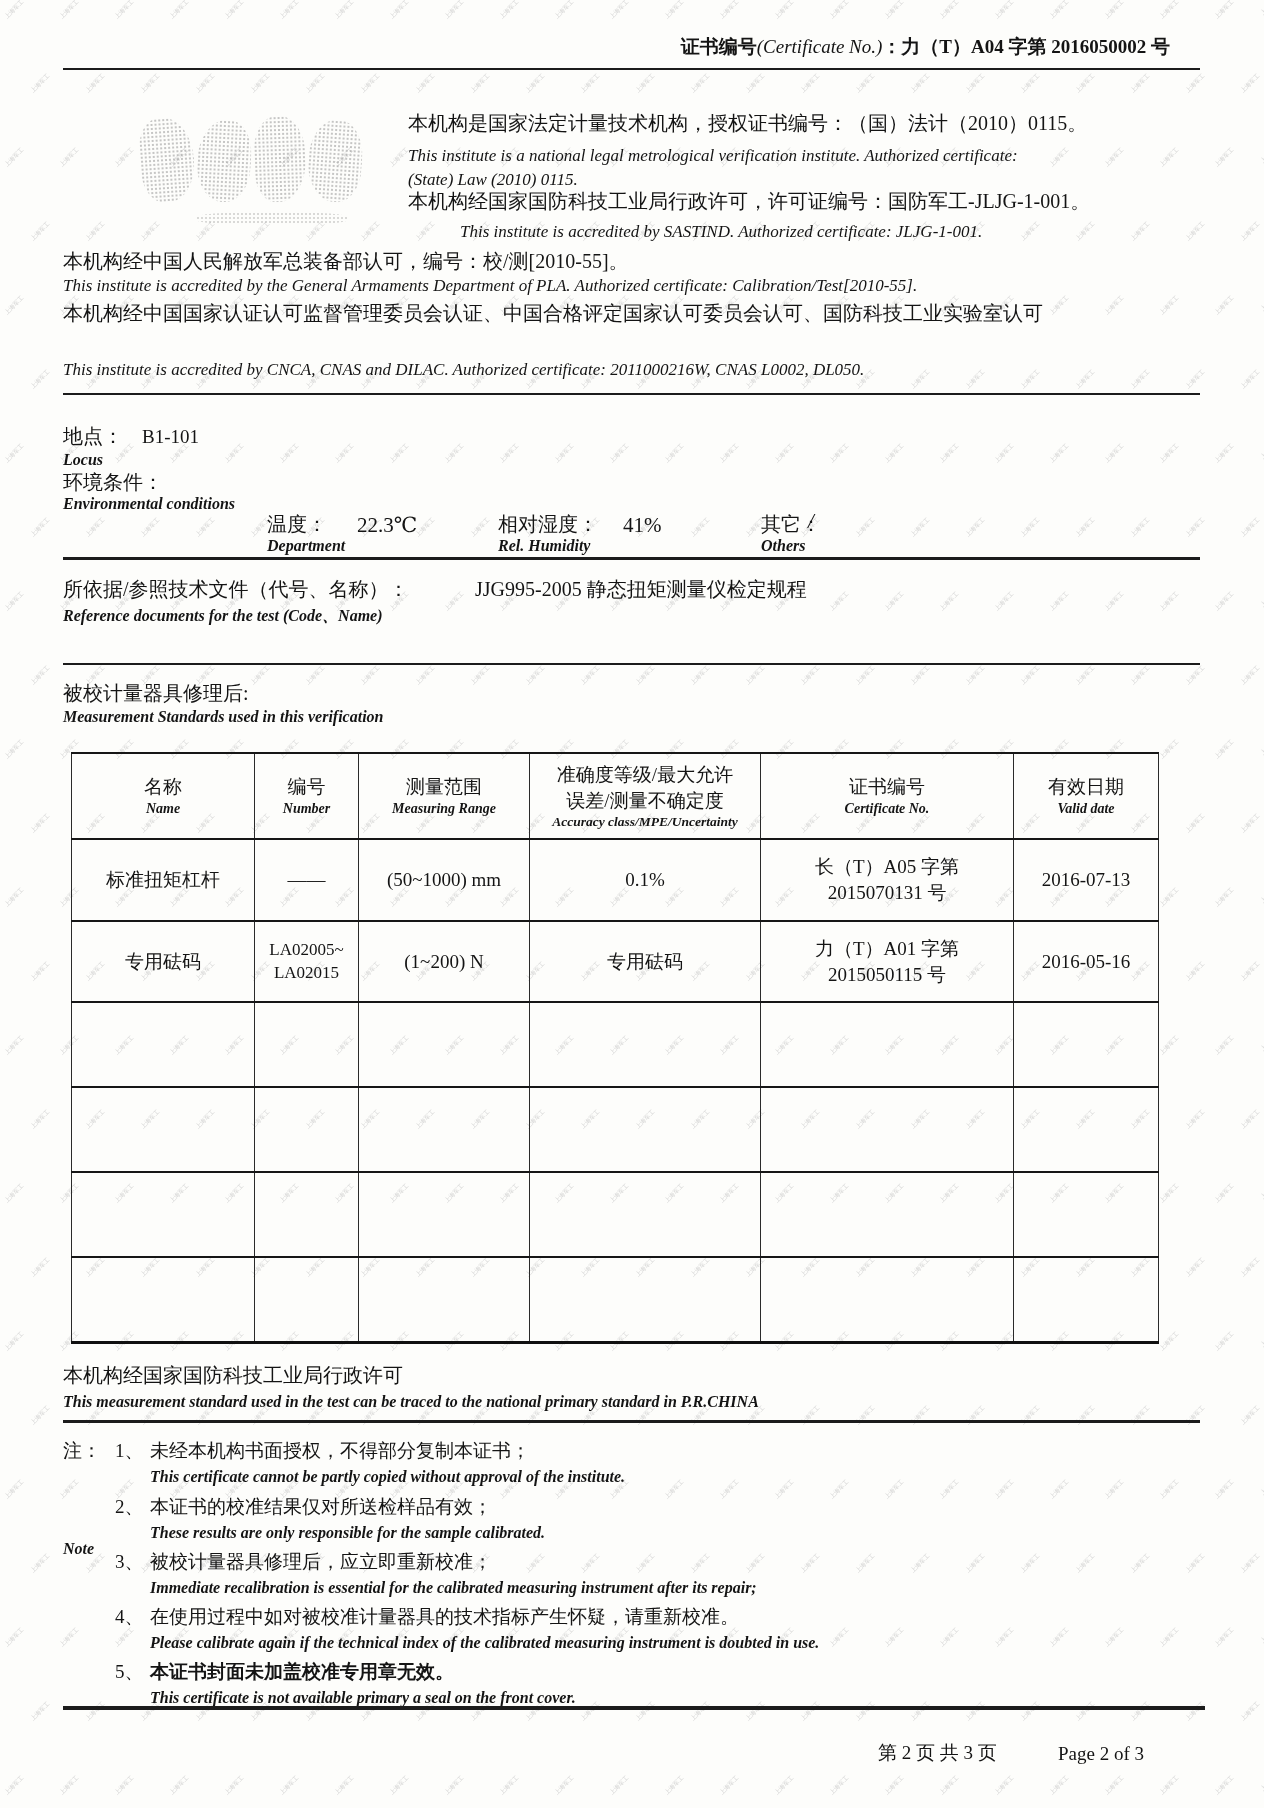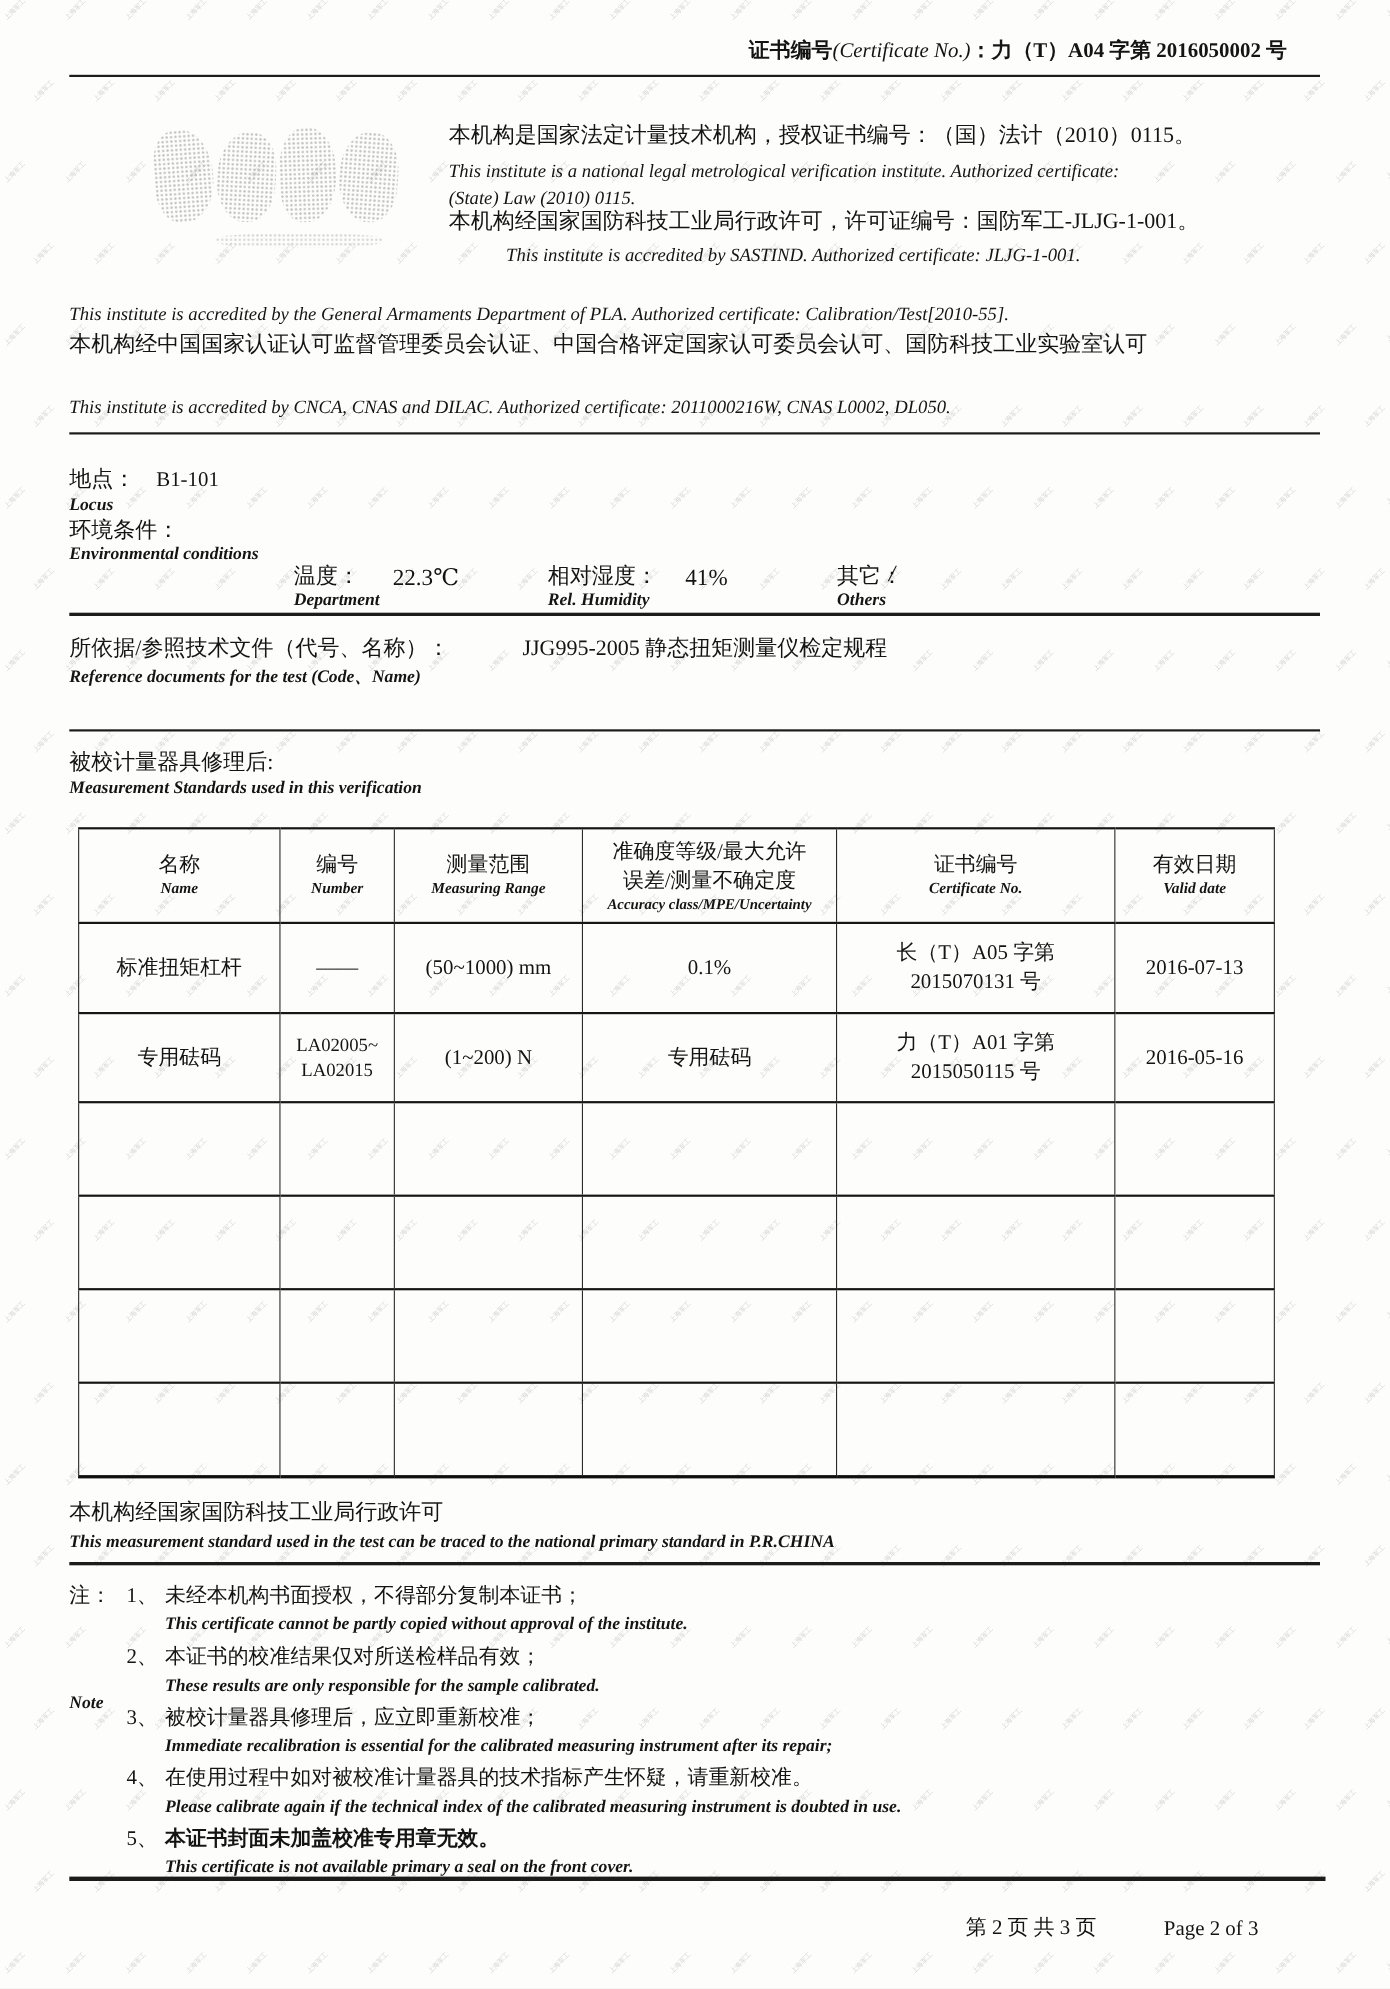--- a/index.html
+++ b/index.html
@@ -651,20 +651,21 @@
       <div class="seal-blob" style="left:308px; top:120px; width:54px; height:82px; border-radius:52% 48% 45% 55%; transform:rotate(4deg);"></div>
       <div class="seal-blob" style="left:196px; top:212px; width:152px; height:13px; border-radius:40%; opacity:.32;"></div>
     </div>
 
     <div class="abs cn cn20" style="left:408px; top:112px;">本机构是国家法定计量技术机构，授权证书编号：（国）法计（2010）0115。</div>
     <div class="abs en-it" style="left:408px; top:146px;">This institute is a national legal metrological verification institute.    Authorized certificate:</div>
     <div class="abs en-it" style="left:408px; top:170px;">(State) Law (2010) 0115.</div>
     <div class="abs cn cn20" style="left:408px; top:190px;">本机构经国家国防科技工业局行政许可，许可证编号：国防军工-JLJG-1-001。</div>
     <div class="abs en-it" style="left:460px; top:222px;">This institute is accredited by SASTIND. Authorized certificate: JLJG-1-001.</div>
 
+    <div class="abs cn cn20" style="left:63px; top:250px;">本机构经中国人民解放军总装备部认可，编号：校/测[2010-55]。</div>
     <div class="abs en-it" style="left:63px; top:276px;">This institute is accredited by the General Armaments Department of PLA. Authorized certificate: Calibration/Test[2010-55].</div>
     <div class="abs cn cn20" style="left:63px; top:302px;">本机构经中国国家认证认可监督管理委员会认证、中国合格评定国家认可委员会认可、国防科技工业实验室认可</div>
     <div class="abs en-it" style="left:63px; top:360px;">This institute is accredited by CNCA, CNAS and DILAC. Authorized certificate: 2011000216W, CNAS L0002, DL050.</div>
 
     <div class="hr" style="top:393px; height:2px;"></div>
 
     <div class="abs cn cn20" style="left:63px; top:425px;">地点：</div>
     <div class="abs" style="left:142px; top:426px; font-size:19px;">B1-101</div>
     <div class="abs en-bi" style="left:63px; top:451px;">Locus</div>
 

